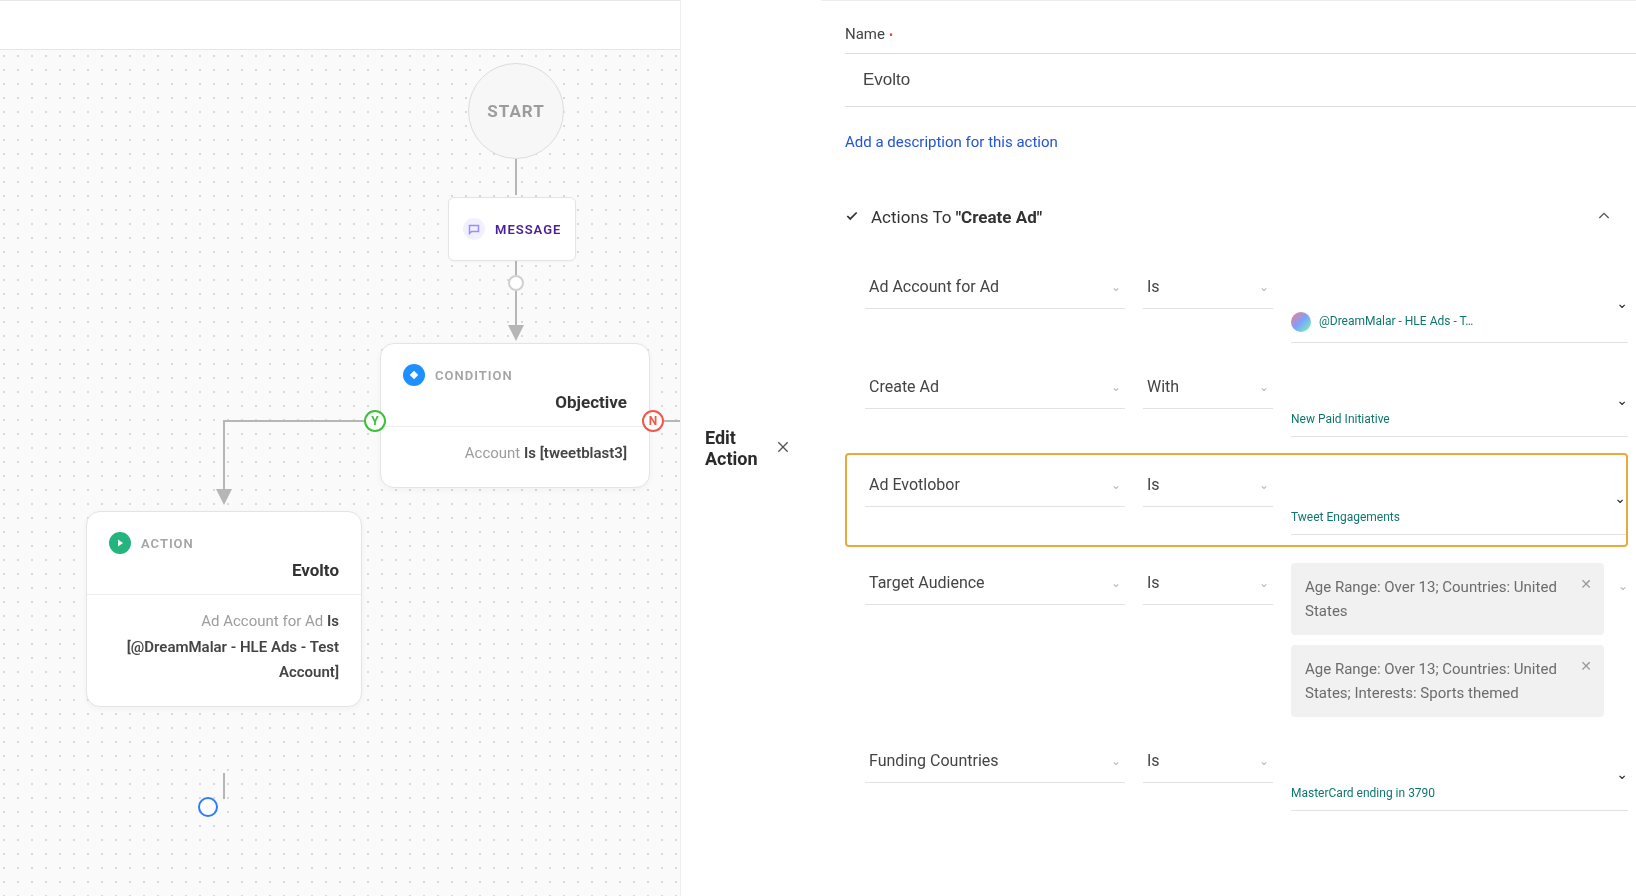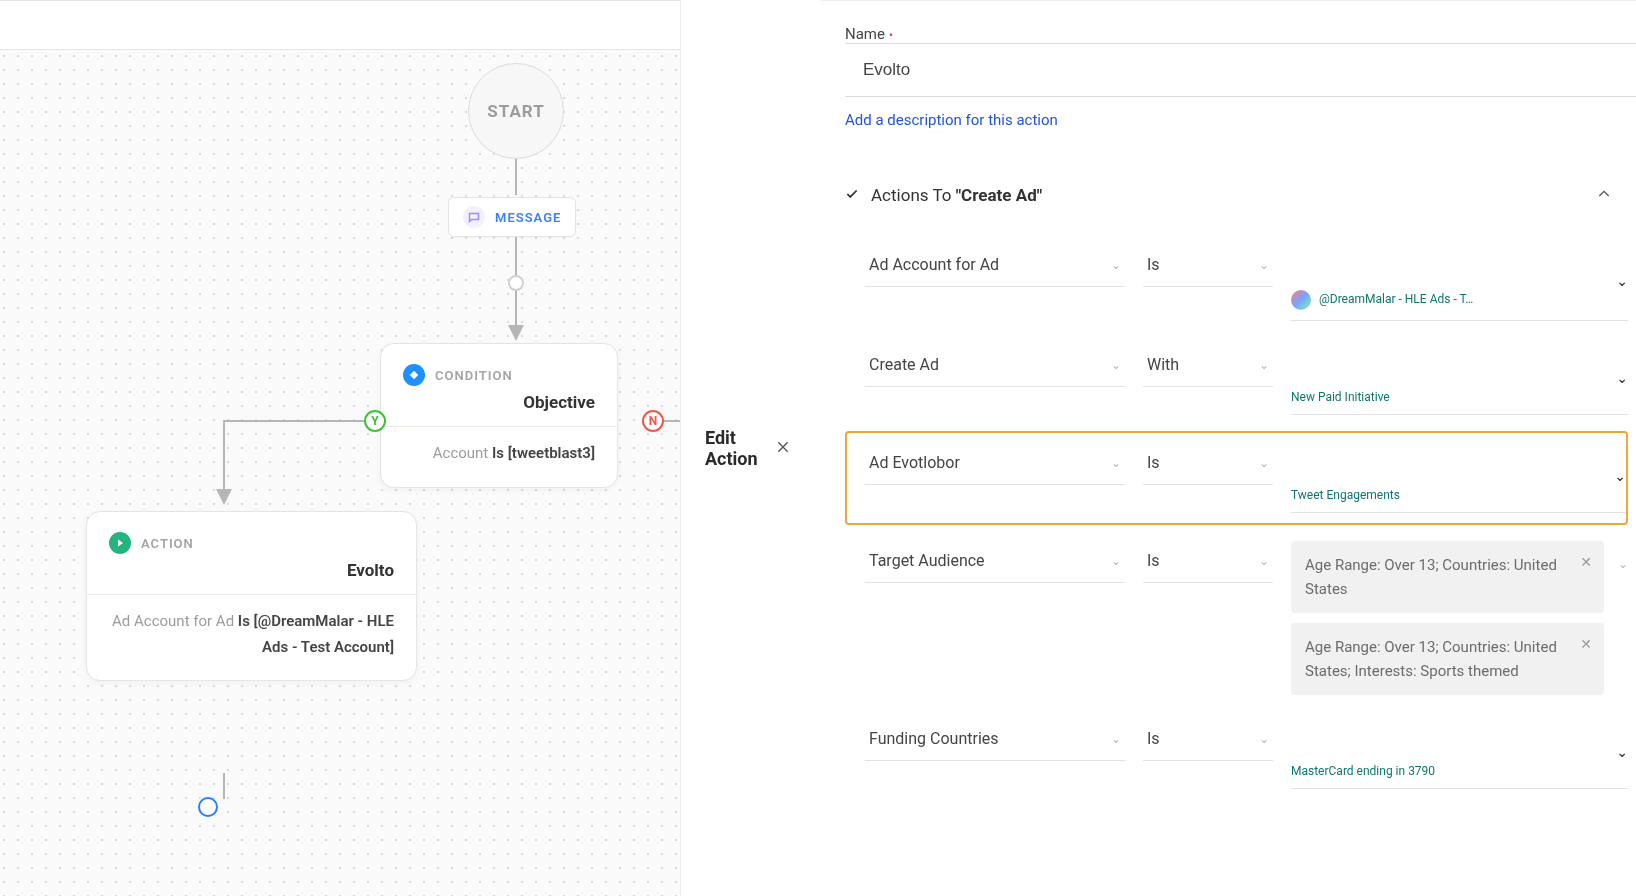--- a/index.html
+++ b/index.html
@@ -19,22 +19,22 @@
 .canvas::before { content:''; position:absolute; top:0; left:0; right:0; height:48px; background:#fff; border-bottom:1px solid #e6e6e6; }
 .node { position: absolute; }
 .start-circle {
   width:96px; height:96px; border-radius:50%;
   background:#f7f7f7; border:1px solid #dcdcdc;
   display:flex; align-items:center; justify-content:center;
   font-weight:700; color:#9c9c9c; letter-spacing:1px; font-size:17px;
 }
 .pill {
   background:#fff; border:1px solid #e4e4e4; border-radius:6px;
-  padding:8px 14px; display:flex; align-items:center; gap:10px;
-  font-weight:600; color:#3b82f6; letter-spacing:1px; font-size:13px;
+  padding:20px 14px; display:flex; align-items:center; gap:10px;
+  font-weight:600; color:#4c1d95; letter-spacing:1px; font-size:13px;
   box-shadow:0 1px 2px rgba(0,0,0,0.03);
 }
 .pill .ico { width:22px; height:22px; border-radius:50%; display:flex; align-items:center; justify-content:center; }
 .ico-msg { background:#9b8cff22; color:#9b8cff; }
 .card {
   background:#fff; border:1px solid #e4e4e4; border-radius:14px;
   padding:20px 22px; box-shadow:0 2px 6px rgba(0,0,0,0.04);
 }
 .card-head { display:flex; align-items:center; gap:10px; margin-bottom:6px; }
 .card-head .ico { width:22px; height:22px; border-radius:50%; display:flex; align-items:center; justify-content:center; }
@@ -57,27 +57,27 @@
 .badge-y { border:2px solid #3cc13b; color:#3cc13b; }
 .badge-n { border:2px solid #f1574c; color:#f1574c; }
 .arrow-dot-blue { position:absolute; width:20px; height:20px; border-radius:50%; border:2px solid #2b7cff; background:#fff; }
 svg.wires { position:absolute; top:0; left:0; pointer-events:none; }
 
 .panel { flex:1; display:flex; flex-direction:row; border-left:1px solid #eee; overflow-y:auto; }
 .panel-head { display:flex; align-items:center; justify-content:space-between; padding:12px 24px 12px 24px; }
 .panel-head h1 { font-size:18px; font-weight:700; }
 .close-btn { cursor:pointer; font-size:20px; color:#666; padding:6px; }
 .panel-body { padding:24px 0 24px 24px; border-top:1px solid #eee; }
-.field-label { font-size:15px; color:#444; }
+.field-label { font-size:15px; color:#444; margin-bottom:10px; }
 .req { color:#e34646; font-size:12px; margin-left:4px; }
 .name-input {
   width:100%; border:1px solid #ddd; border-left:none; border-right:none;
   padding:16px 18px; font-size:17px; color:#444; font-weight:500; outline:none;
 }
-.link-btn { color:#2253d9; font-size:15px; margin-top:14px; display:inline-block; cursor:pointer; }
+.link-btn { color:#2253d9; font-size:15px; margin-top:26px; display:inline-block; cursor:pointer; }
 .section-head { display:flex; align-items:center; justify-content:space-between; padding:0 24px 0 0; margin-top:56px; cursor:pointer; }
 .section-head .left { display:flex; align-items:center; gap:12px; }
 .section-head .chk { color:#333; font-size:13px; }
 .section-head .txt { font-size:17px; color:#333; }
 .section-head .txt b { font-weight:700; }
 .collapse-ic { color:#666; }
 .rows { margin-top:28px; padding-right:8px; }
 .row { display:flex; gap:18px; align-items:flex-start; padding:12px 0 12px 20px; }
 .row.highlight { border:2px solid #e9a93d; border-radius:4px; padding:10px 0 10px 18px; margin:4px 0; }
 .sel { position:relative; border-bottom:1px solid #e2e2e2; padding:10px 4px 12px 4px; font-size:16px; color:#444; cursor:pointer; display:flex; align-items:center; justify-content:space-between; gap:8px; }
@@ -128,21 +128,21 @@
       <span class="ico ico-msg">
         <svg width="12" height="12" viewBox="0 0 24 24" fill="none" stroke="#9b8cff" stroke-width="3">
             <path d="M3 5h18v12H7l-4 4V5z"></path>
           </svg>
       </span>
       <span>MESSAGE</span>
     </div>
 
     <div class="connector-dot" style="left:508px; top:274px;"></div>
 
-    <div class="node card" style="left:380px; top:342px; width:238px;">
+    <div class="node card" style="left:380px; top:342px; width:270px;">
       <div class="card-head">
         <span class="ico ico-cond">
           <svg width="12" height="12" viewBox="0 0 24 24">
               <rect x="6" y="6" width="12" height="12" fill="#fff" transform="rotate(45 12 12)"></rect>
             </svg>
         </span>
         <span class="card-type">CONDITION</span>
       </div>
       <div class="card-title">Objective</div>
       <div class="card-sep"></div>
@@ -150,21 +150,21 @@
         <span>Account </span><span class="b">Is </span><span class="b">[tweetblast3]</span>
       </div>
     </div>
     <div class="badge-y" style="left:364px; top:409px;">
         <span>Y</span>
       </div>
     <div class="badge-n" style="left:642px; top:409px;">
         <span>N</span>
       </div>
 
-    <div class="node card" style="left:86px; top:510px; width:331px;">
+    <div class="node card" style="left:86px; top:510px; width:276px;">
       <div class="card-head">
         <span class="ico ico-act">
           <svg width="12" height="12" viewBox="0 0 24 24" fill="#fff">
               <path d="M8 5l10 7-10 7V5z"></path>
             </svg>
         </span>
         <span class="card-type">ACTION</span>
       </div>
       <div class="card-title">Evolto</div>
       <div class="card-sep"></div>

